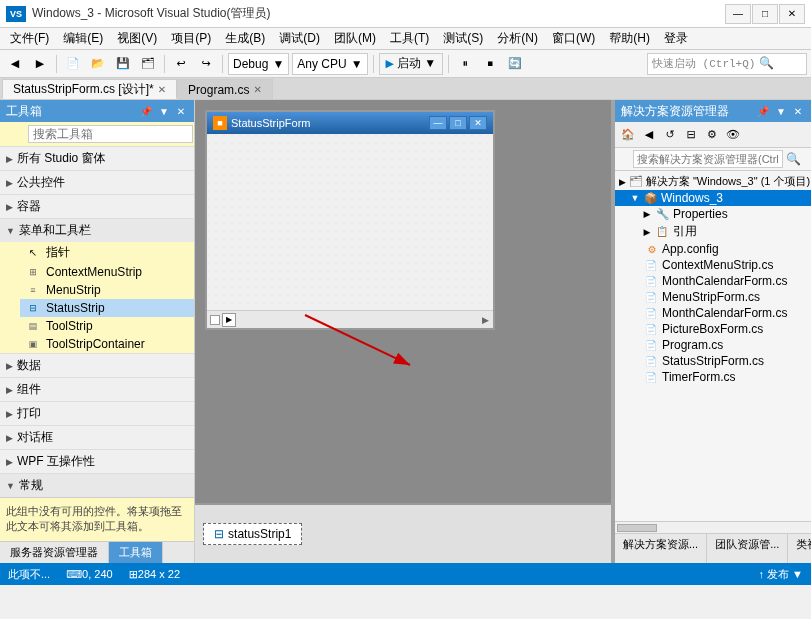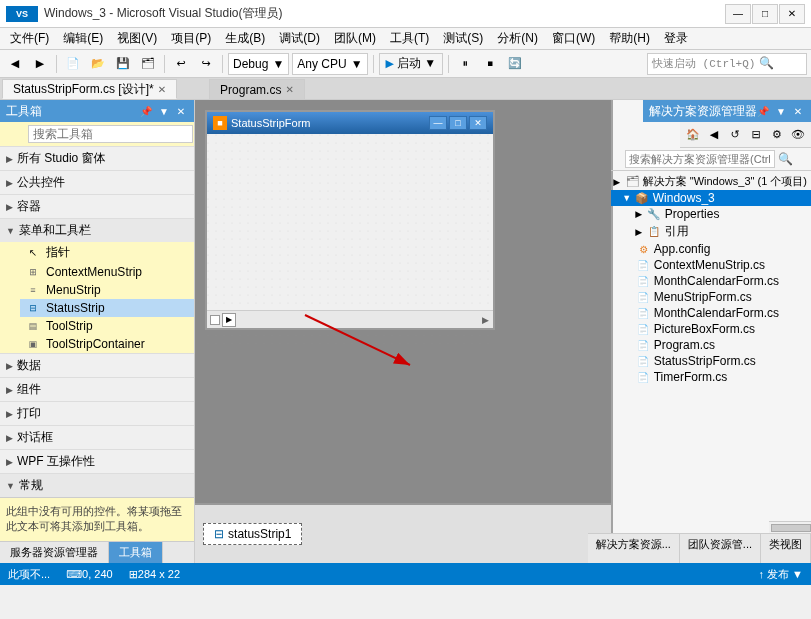--- a/index.html
+++ b/index.html
@@ -16,21 +16,21 @@
     .title-bar {
       background: #fff;
       border-bottom: 1px solid #ccc;
       display: flex;
       align-items: center;
       height: 28px;
       padding: 0 6px;
       gap: 6px;
     }
     .title-bar-icon {
-      width: 32px; height: 16px;
+      width: 20px; height: 16px;
       background: #0070c0;
       display: inline-flex; align-items: center; justify-content: center;
       color: white; font-size: 9px; font-weight: bold;
     }
     .title-bar-text {
       flex: 1;
       font-size: 12px;
       color: #333;
     }
     .title-bar-controls {
@@ -106,21 +106,20 @@
       font-size: 11px;
     }
     
     .tab-bar {
       background: #d8d8d8;
       border-bottom: 1px solid #ccc;
       height: 22px;
       display: flex;
       align-items: flex-end;
       padding: 0 2px;
-      gap: 32px;
     }
     .tab {
       height: 20px;
       padding: 0 10px;
       border: 1px solid #ccc;
       border-bottom: none;
       background: #d0d0d0;
       cursor: pointer;
       display: flex; align-items: center; gap: 4px;
       font-size: 12px;
@@ -349,24 +348,23 @@
     .arrow-overlay {
       position: absolute;
       top: 0; left: 0;
       width: 100%; height: 100%;
       pointer-events: none;
     }
     
     .right-panel {
       width: 200px;
       background: #f5f5f5;
-      border-left: 2px solid #a3a3a3;
+      border-left: 4px solid #a3a3a3;
       display: flex;
       flex-direction: column;
-      align-items: flex-end;
     }
     .right-panel-header {
       background: #4d97d4;
       color: white;
       padding: 3px 6px;
       font-size: 12px;
       display: flex;
       align-items: center;
       justify-content: space-between;
       height: 22px;

